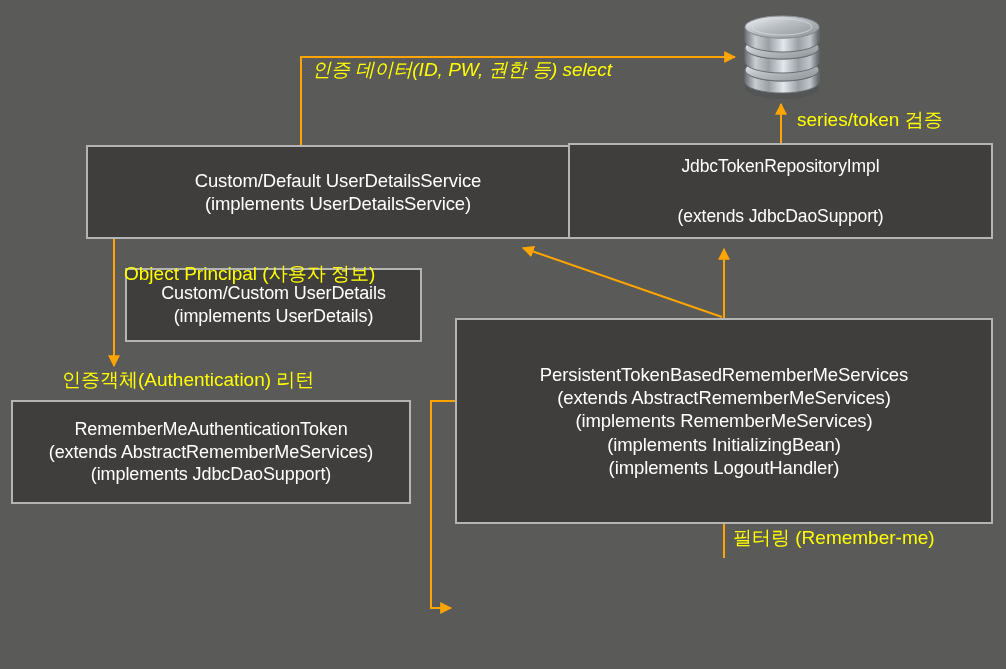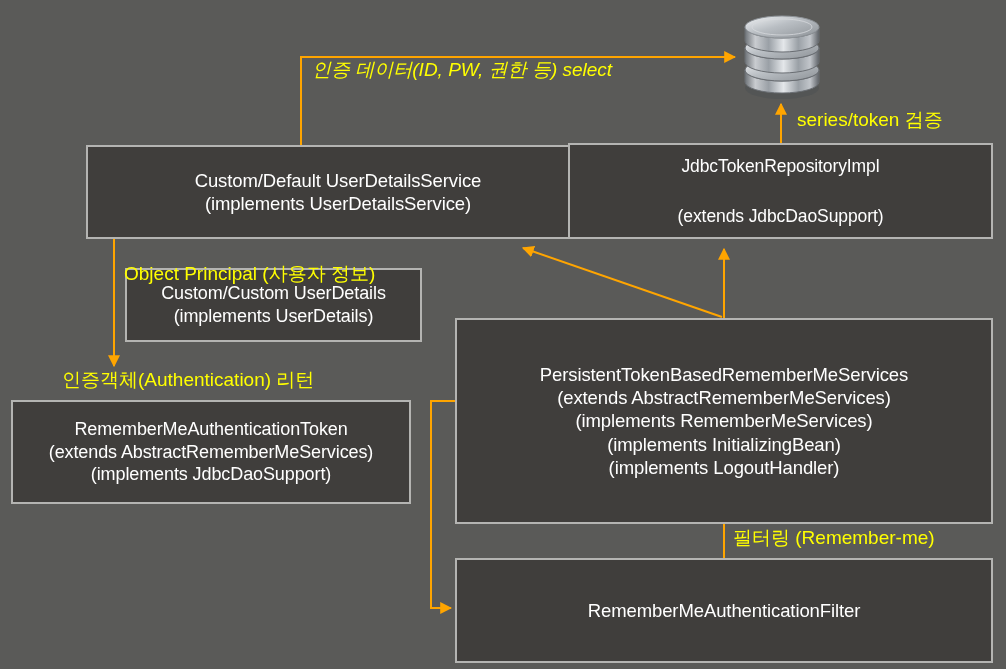--- a/index.html
+++ b/index.html
@@ -140,23 +140,20 @@
   </div>
 
   <div class="node" id="node-ptbrms">
     <span class="ln">PersistentTokenBasedRememberMeServices</span>
     <span class="ln">(extends AbstractRememberMeServices)</span>
     <span class="ln">(implements RememberMeServices)</span>
     <span class="ln">(implements InitializingBean)</span>
     <span class="ln">(implements LogoutHandler)</span>
   </div>
 
-  <div class="node" id="node-rmauthfilter">
-    <span class="ln">RememberMeAuthenticationFilter</span>
-  </div>
 
   <div class="label" id="label-select">인증 데이터(ID, PW, 권한 등) select</div>
   <div class="label" id="label-seriestoken">series/token 검증</div>
   <div class="label" id="label-principal">Object Principal (사용자 정보)</div>
   <div class="label" id="label-authreturn">인증객체(Authentication) 리턴</div>
   <div class="label" id="label-filtering">필터링 (Remember-me)</div>
 
 </div>
 
 </body></html>

